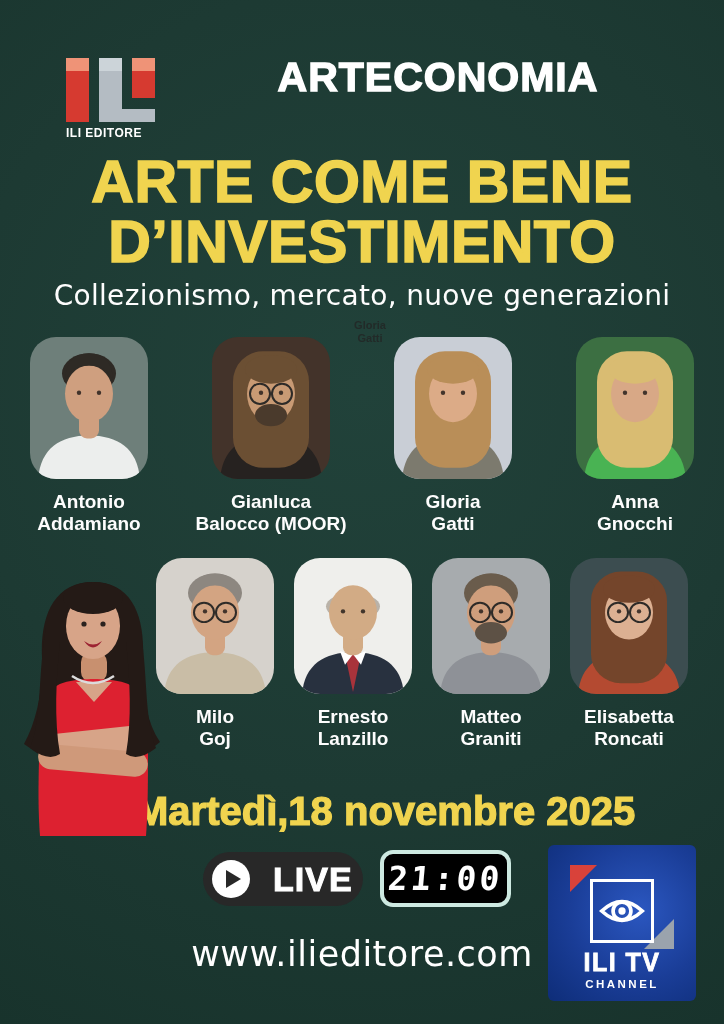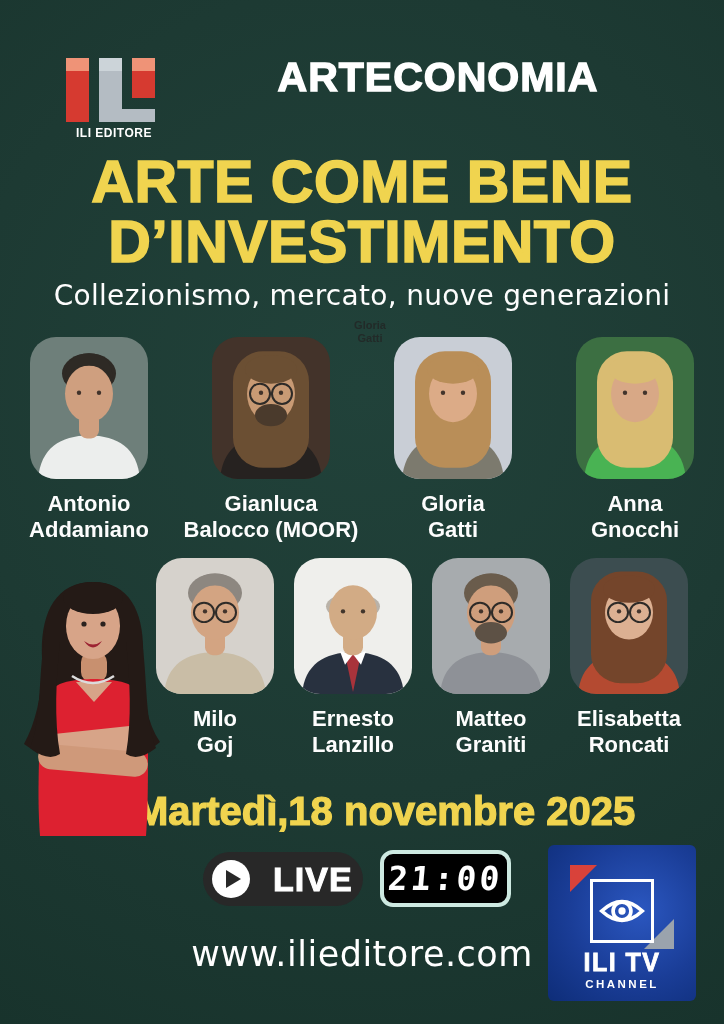--- a/index.html
+++ b/index.html
@@ -15,41 +15,41 @@
   .logo-blocks{position:relative;width:96px;height:64px;}
   .lb{position:absolute;top:0;}
   .lb .cap{position:absolute;left:0;top:0;width:100%;height:13px;}
   .lb1{left:0;width:23px;height:64px;background:#d63a30;}
   .lb1 .cap{background:#ef9377;}
   .lb2{left:33px;width:23px;height:64px;background:#b4bcc3;}
   .lb2 .cap{background:#ccd4d9;}
   .lfoot{position:absolute;left:33px;top:51px;width:56px;height:13px;background:#b4bcc3;}
   .lb3{left:66px;width:23px;height:40px;background:#d63a30;}
   .lb3 .cap{background:#ef9377;}
-  .logo-text{margin-top:4px;width:96px;text-align:center;font-size:12px;font-weight:700;
+  .logo-text{margin-top:4px;width:96px;font-size:12px;font-weight:700;
     letter-spacing:.5px;color:#fff;white-space:nowrap;}
   .wordmark{left:168px;top:54px;width:540px;text-align:center;font-size:41px;font-weight:800;
     letter-spacing:1px;color:#ffffff;-webkit-text-stroke:1.4px #ffffff;white-space:nowrap;}
 
   
   .hero-title{left:0;top:152px;width:724px;text-align:center;font-size:59px;line-height:1.02;
     font-weight:800;color:#f0d44f;-webkit-text-stroke:1.6px #f0d44f;letter-spacing:.5px;}
   .subtitle{left:0;top:279px;width:724px;text-align:center;font-size:28px;font-weight:400;
     color:#fdfdfd;letter-spacing:.3px;font-family:"DejaVu Sans","Liberation Sans",sans-serif;}
 
   
   .row{display:flex;justify-content:space-between;}
   .row1{left:22px;top:337px;width:680px;}
   .row2{left:148px;top:558px;width:548px;}
   .speaker{display:flex;flex-direction:column;align-items:center;width:134px;}
   .row2 .speaker{width:134px;}
   .photo{width:118px;height:142px;border-radius:26px;overflow:hidden;flex:0 0 auto;}
   .row2 .photo{height:136px;}
   .photo svg{display:block;width:100%;height:100%;}
-  .speaker-name{margin-top:12px;text-align:center;font-size:22px;line-height:1.18;
+  .speaker-name{margin-top:12px;text-align:center;font-size:19px;line-height:1.18;
     font-weight:700;color:#fdfdfd;white-space:nowrap;}
   .watermark{left:330px;top:319px;width:80px;text-align:center;font-size:11px;line-height:1.15;
     font-weight:700;color:#222a28;z-index:5;}
 
   
   .host-figure{left:-4px;top:570px;z-index:2;}
   .host-text{left:26px;top:830px;font-size:23px;line-height:1.22;color:#fdfdfd;font-weight:700;}
   .host-label{font-style:italic;}
 
   

